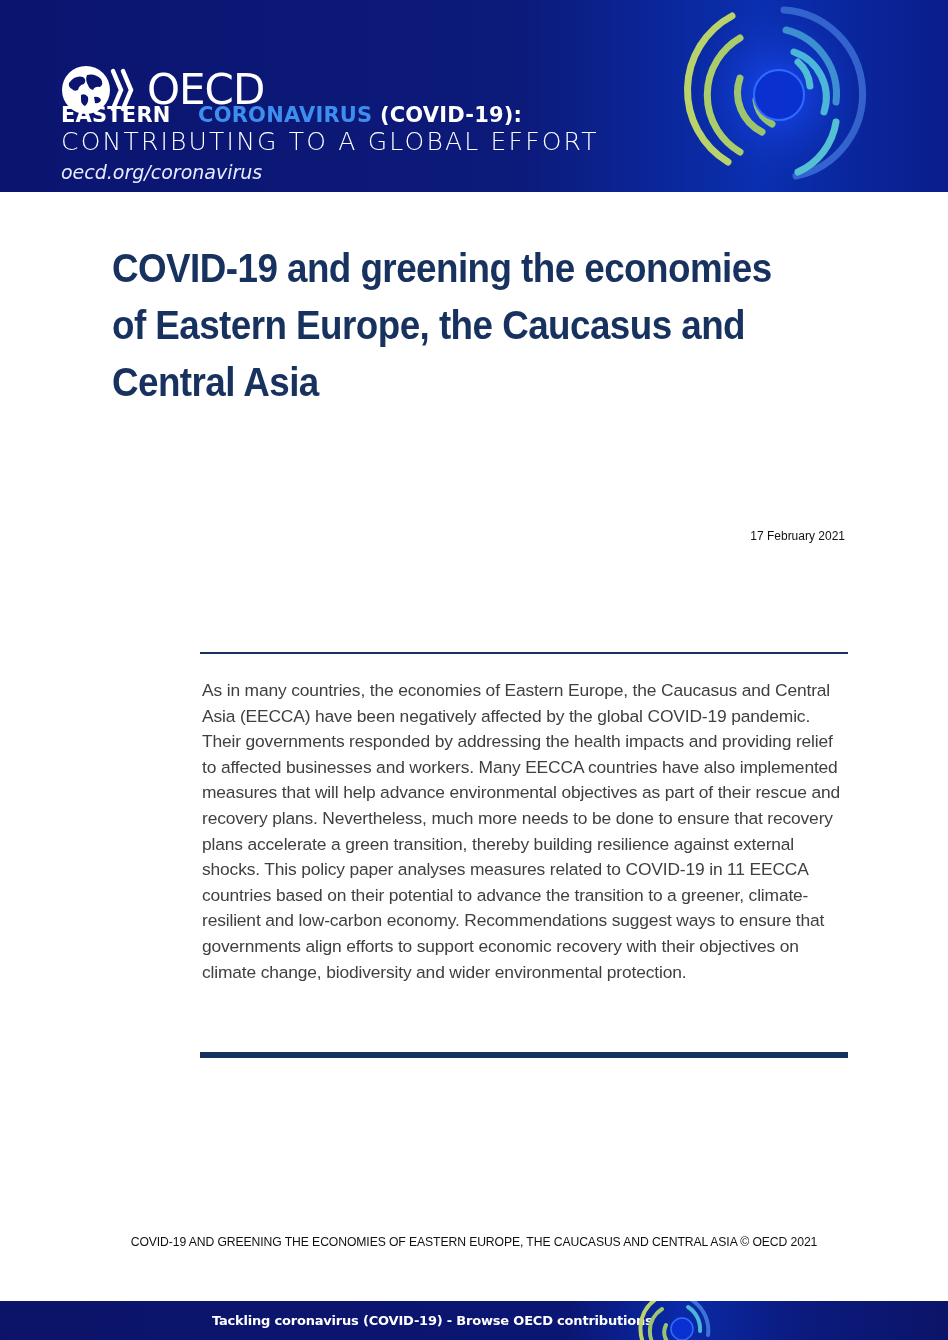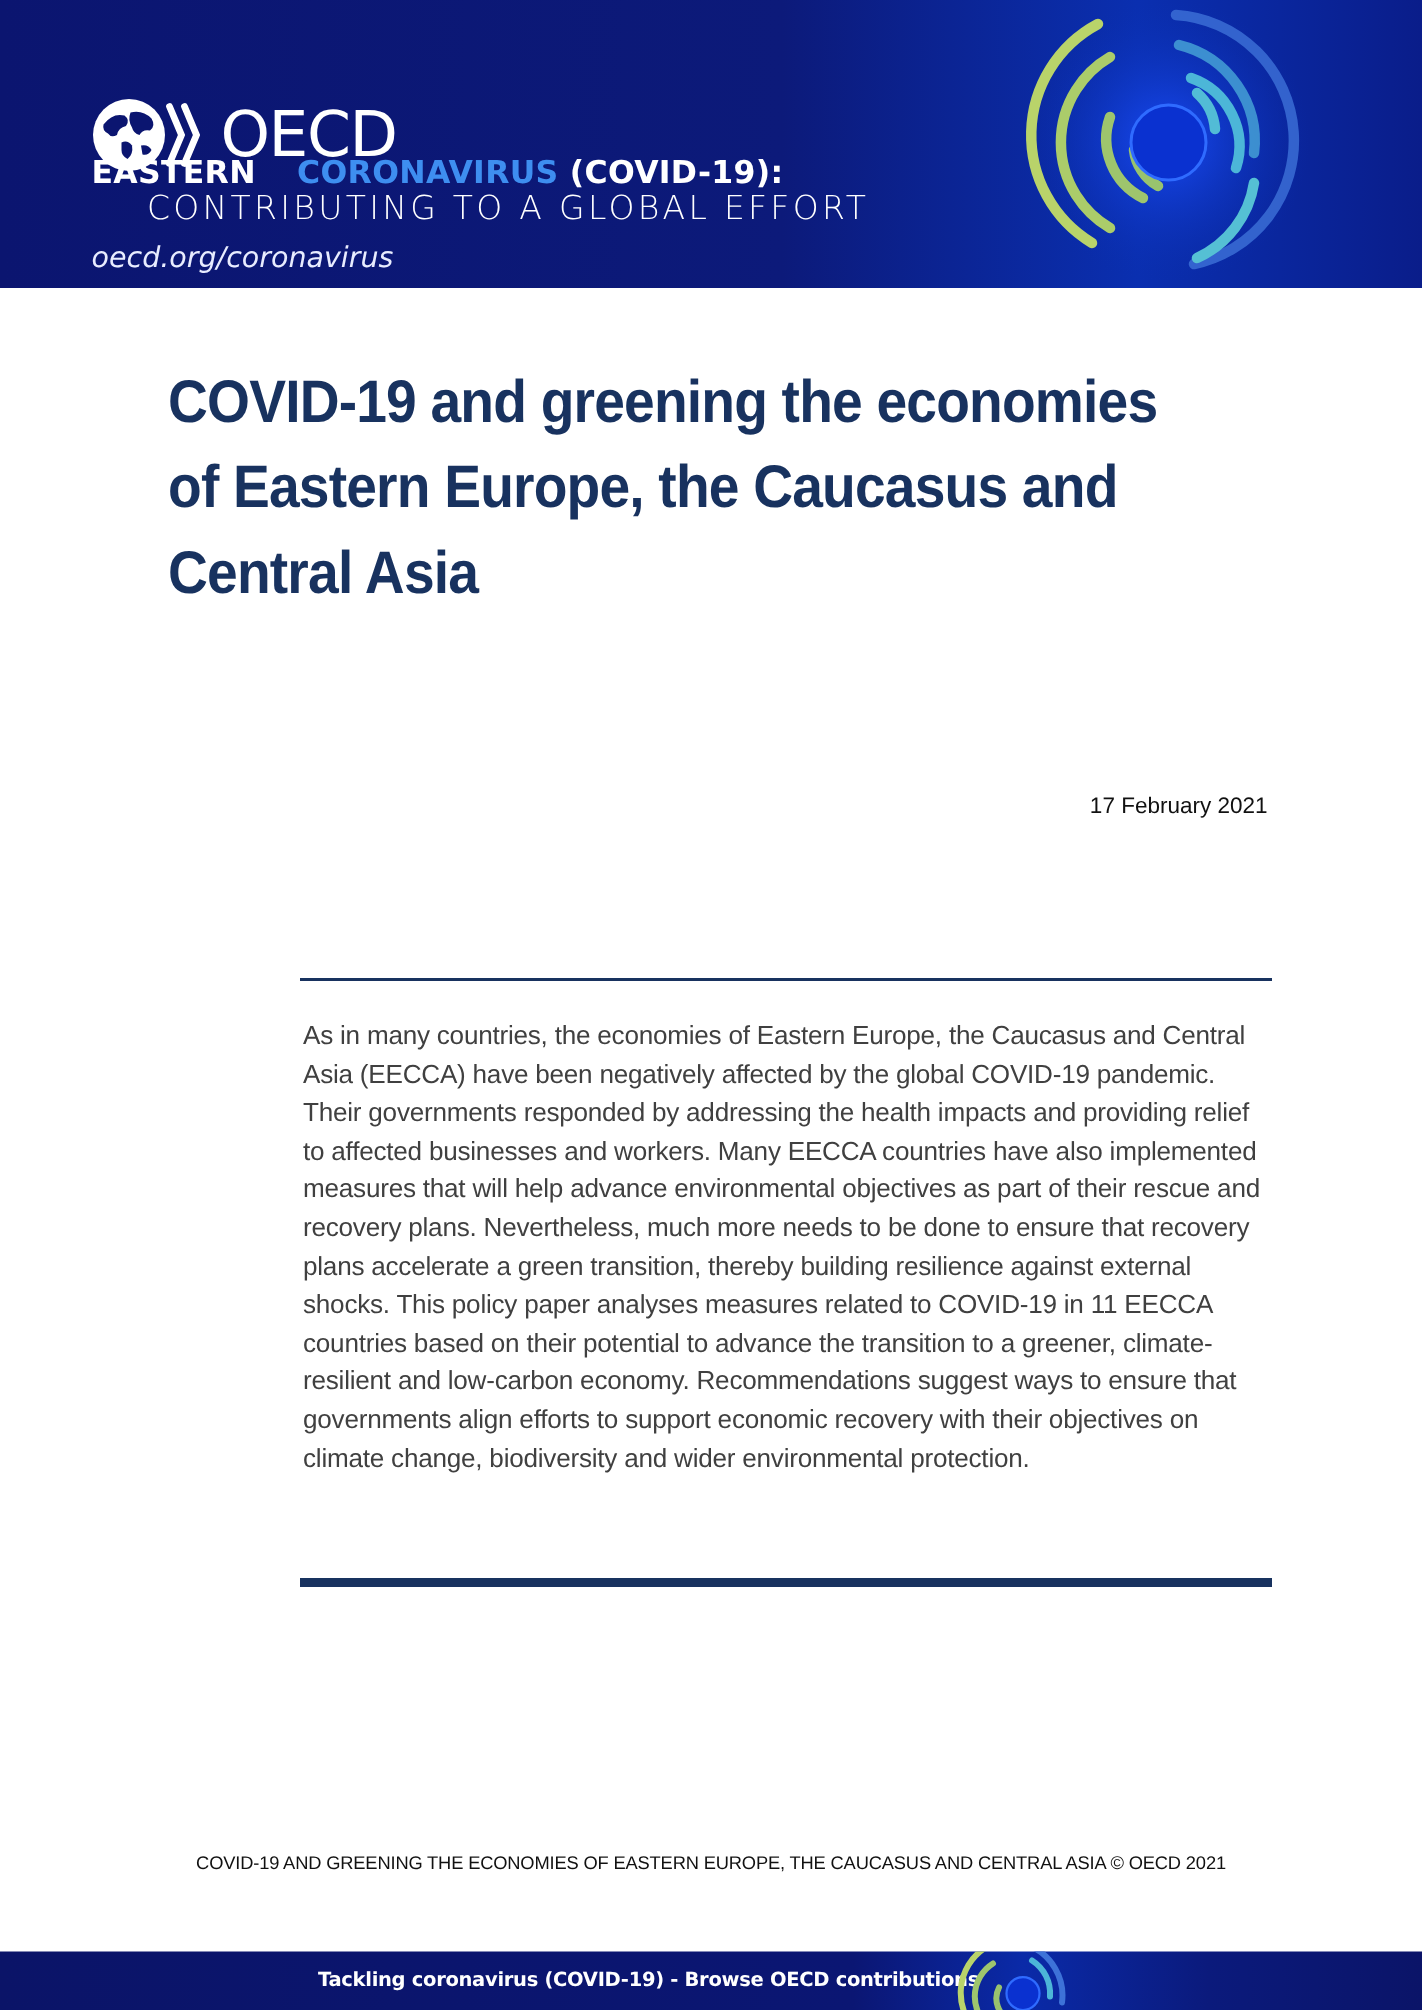--- a/index.html
+++ b/index.html
@@ -3,25 +3,25 @@
   <meta charset="utf-8">
   <style>
     html, body { margin:0; padding:0; }
     body { width:948px; height:1340px; background:#ffffff; position:relative; overflow:hidden; font-family:"Liberation Sans", sans-serif; }
     .banner { position:absolute; left:0; top:0; width:948px; height:192px; background:linear-gradient(90deg,#0b1570 0%,#0c1a7a 55%,#0a2fb0 80%,#0a1d8a 100%); overflow:hidden; }
     .logo { position:absolute; left:61px; top:33px; height:50px; display:flex; align-items:center;margin-top:32px; }
     .logo svg { display:block; }
     .logo-text { color:#fff; font-family:"DejaVu Sans", sans-serif; font-size:42px; letter-spacing:-1px; margin-left:4px; line-height:50px; }
     .tag1 { position:absolute; left:61px; top:103px; color:#fff; font-family:"DejaVu Sans", sans-serif; font-weight:bold; font-size:21px; letter-spacing:0.2px; white-space:nowrap; }
     .tag1 .hl { color:#3e8ef0;margin-left:20px; }
-    .tag2 { position:absolute; left:61px; top:127px; color:#fff; font-family:"DejaVu Sans", sans-serif; font-size:22px; letter-spacing:2.2px; font-weight:300; white-space:nowrap;margin-left:37px; }
+    .tag2 { position:absolute; left:61px; top:127px; color:#fff; font-family:"DejaVu Sans", sans-serif; font-size:25px; letter-spacing:2.2px; font-weight:300; white-space:nowrap; }
     .tag3 { position:absolute; left:61px; top:161px; color:#e8ecff; font-family:"DejaVu Sans", sans-serif; font-style:italic; font-size:19px; white-space:nowrap; }
     .rings { position:absolute; left:676px; top:2px; }
     .title { position:absolute; left:112px; top:240px; width:720px; color:#18325f; font-family:"Liberation Sans", sans-serif; font-weight:bold; font-size:40px; line-height:57px; letter-spacing:-0.6px; margin:0; transform:scaleX(0.92); transform-origin:left top; }
-    .date { position:absolute; right:103px; top:529px; font-size:15px; color:#111; }
+    .date { position:absolute; right:103px; top:529px; font-size:12px; color:#111; }
     .rule-top { position:absolute; left:200px; top:652px; width:648px; height:2px; background:#18325f; }
     .abstract { position:absolute; left:202px; top:678px; width:648px; font-size:17.4px; line-height:25.6px; color:#404040; margin:0; letter-spacing:-0.15px; }
     .rule-bot { position:absolute; left:200px; top:1052px; width:648px; height:6px; background:#18325f; }
     .footer-line { position:absolute; left:0; width:948px; top:1235px; text-align:center; font-size:12.2px; color:#111; letter-spacing:-0.1px; }
     .bottom-bar { position:absolute; left:0; top:1301px; width:948px; height:39px; background:linear-gradient(90deg,#0b1468 0%,#0b1673 60%,#0a2aa8 72%,#0b1a7c 85%,#0b1468 100%); overflow:hidden; }
     .bottom-link { position:absolute; left:212px; top:12px; color:#fff; font-family:"DejaVu Sans", sans-serif; font-size:13px; font-weight:bold; letter-spacing:-0.2px; white-space:nowrap; text-decoration:none; }
     .mini-rings { position:absolute; left:630px; top:-6px; }
   </style>
 </head>
 <body>

